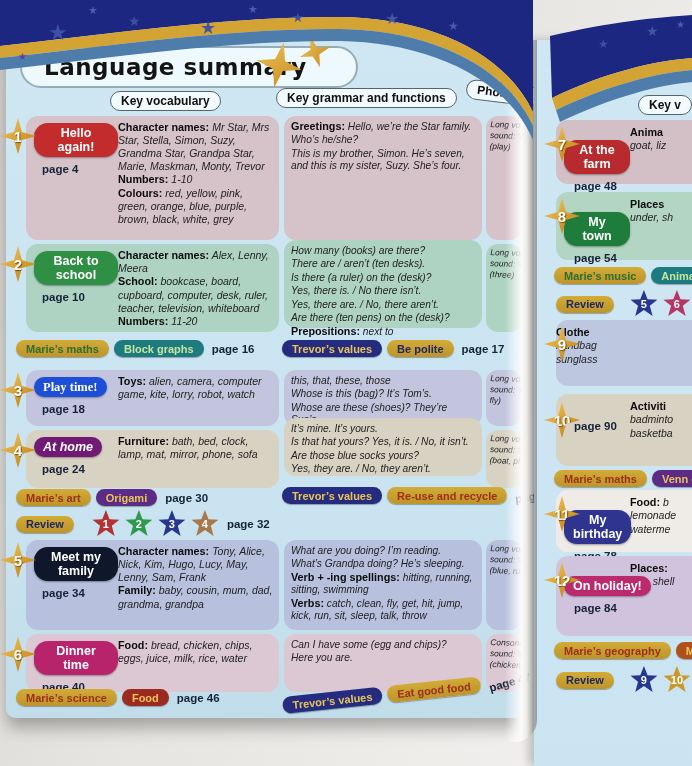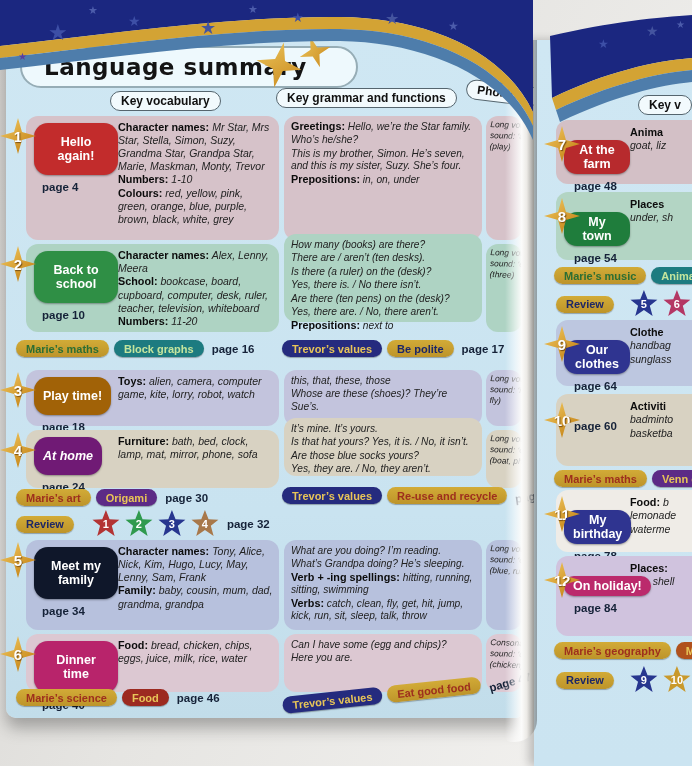--- a/index.html
+++ b/index.html
@@ -47,21 +47,21 @@
   .main-cell{left:20px;width:253px;display:flex;}
   .gram-cell{left:278px;width:198px;padding:4px 5px 21px 7px;}
   .phon-cell{left:480px;width:36px;overflow:hidden;padding:4px 0 0 4px;}
   .unit-col{width:92px;flex-shrink:0;padding:7px 0 0 6px;position:relative;box-sizing:border-box;}
   .vocab{flex:1;padding:5px 4px 3px 0;}
   .ln{font-size:10.5px;line-height:1.24;color:#222;}
   .gram-cell .ln{font-size:10.2px;line-height:1.22;}
   .ln b{font-style:normal;font-weight:bold;color:#0c0c0c;font-size:10.8px;}
   .ln i{font-style:italic;}
   .upill{
-    display:inline-block;max-width:84px;border-radius:14px;padding:12px 9px;margin-left:2px;
+    display:inline-block;max-width:84px;border-radius:14px;padding:3px 9px;margin-left:2px;
     color:#fff;font-weight:bold;font-size:12.5px;line-height:1.12;text-align:center;
     box-shadow:0 1px 2px rgba(0,0,0,.35);
   }
   .upage{margin-top:6px;padding-left:10px;font-weight:bold;font-size:11.5px;color:#152238;}
   .phon-inner{width:58px;font-style:italic;font-size:8.4px;line-height:1.3;color:#222;transform:rotate(2deg);}
   
   .spark{
     position:absolute;width:36px;height:36px;z-index:4;
     clip-path:polygon(50% 0%,61% 39%,100% 50%,61% 61%,50% 100%,39% 61%,0% 50%,39% 39%);
     background:linear-gradient(140deg,#eec45c 10%,#c8881b 80%);
@@ -125,47 +125,46 @@
     <div class="vocab">
       <div class="ln"><b>Character names:</b><i> Mr Star, Mrs Star, Stella, Simon, Suzy, Grandma Star, Grandpa Star, Marie, Maskman, Monty, Trevor</i></div>
       <div class="ln"><b>Numbers:</b><i> 1-10</i></div>
       <div class="ln"><b>Colours:</b><i> red, yellow, pink, green, orange, blue, purple, brown, black, white, grey</i></div>
     </div>
   </div>
   <div class="cell gram-cell" style="top: 82px; height: 124px; background: rgb(214, 194, 201);">
     <div class="ln"><b>Greetings:</b><i> Hello, we’re the Star family.</i></div>
     <div class="ln"><b></b><i>Who’s he/she?</i></div>
     <div class="ln"><b></b><i>This is my brother, Simon. He’s seven, and this is my sister, Suzy. She’s four.</i></div>
-    <div class="ln"><b>Prepositions:</b><i> in, on, under</i></div>
   </div>
   <div class="cell phon-cell" style="top: 82px; height: 124px; background: rgb(214, 194, 201);">
     <div class="phon-inner">Long vowel sound: ‘ay’ (play)</div>
   </div>
 
   <div class="cell main-cell" style="top: 210px; height: 88px; background: rgb(174, 211, 195);">
     <div class="spark unit-spark">
         <span>2</span>
       </div>
     <div class="unit-col">
       <div class="upill" style="background: rgb(47, 143, 69);">Back to school</div>
       <div class="upage">page 10</div>
     </div>
     <div class="vocab">
       <div class="ln"><b>Character names:</b><i> Alex, Lenny, Meera</i></div>
       <div class="ln"><b>School:</b><i> bookcase, board, cupboard, computer, desk, ruler, teacher, television, whiteboard</i></div>
       <div class="ln"><b>Numbers:</b><i> 11-20</i></div>
     </div>
   </div>
-  <div class="cell gram-cell" style="top: 200px; height: 88px; background: rgb(174, 211, 195);">
+  <div class="cell gram-cell" style="top: 206px; height: 88px; background: rgb(174, 211, 195);">
     <div class="ln"><b></b><i>How many (books) are there?</i></div>
     <div class="ln"><b></b><i>There are / aren’t (ten desks).</i></div>
     <div class="ln"><b></b><i>Is there (a ruler) on the (desk)?</i></div>
     <div class="ln"><b></b><i>Yes, there is. / No there isn’t.</i></div>
+    <div class="ln"><b></b><i>Yes, there are. / No, there aren’t.</i></div>
     <div class="ln"><b></b><i>Are there (ten pens) on the (desk)?</i></div>
-    <div class="ln"><b></b><i>Yes, there are. / No, there aren’t.</i></div>
     <div class="ln"><b>Prepositions:</b><i> next to</i></div>
   </div>
   <div class="cell phon-cell" style="top: 210px; height: 88px; background: rgb(174, 211, 195);">
     <div class="phon-inner">Long vowel sound: ‘ee’ (three)</div>
   </div>
 
   <div class="badges" style="left:10px;top:306px;">
     <span class="bpill gold t-green">Marie’s maths</span>
     <span class="bpill teal">Block graphs</span>
     <span class="bpage">page 16</span>
@@ -174,29 +173,30 @@
     <span class="bpill navy">Trevor’s values</span>
     <span class="bpill gold t-navy">Be polite</span>
     <span class="bpage">page 17</span>
   </div>
 
   <div class="cell main-cell" style="top: 336px; height: 56px; background: rgb(195, 196, 221);">
     <div class="spark unit-spark">
         <span>3</span>
       </div>
     <div class="unit-col">
-      <div class="upill" style="background: #a16207;">Play time!</div>
+      <div class="upill" style="background: #1d4ed8; font-family: Liberation Serif, serif;">Play time!</div>
       <div class="upage">page 18</div>
     </div>
     <div class="vocab">
       <div class="ln"><b>Toys:</b><i> alien, camera, computer game, kite, lorry, robot, watch</i></div>
     </div>
   </div>
   <div class="cell gram-cell" style="top: 336px; height: 56px; background: rgb(195, 196, 221);">
     <div class="ln"><b></b><i>this, that, these, those</i></div>
+    <div class="ln"><b></b><i>Whose is this (bag)? It’s Tom’s.</i></div>
     <div class="ln"><b></b><i>Whose are these (shoes)? They’re Sue’s.</i></div>
   </div>
   <div class="cell phon-cell" style="top: 336px; height: 56px; background: rgb(195, 196, 221);">
     <div class="phon-inner">Long vowel sound: ‘i’ (five, fly)</div>
   </div>
 
   <div class="cell main-cell" style="top: 396px; height: 58px; background: rgb(216, 210, 194);">
     <div class="spark unit-spark">
         <span>4</span>
       </div>
@@ -349,37 +349,33 @@
     <span class="rstar" style="background: rgb(180, 55, 100);">
         <span style="color: rgb(255, 255, 255);">6</span>
       </span>
 
   </div>
 
   <div class="rcell" style="top: 280px; height: 66px; background: rgb(189, 199, 224);">
     <div class="spark rspark" style="top:6px;">
         <span>9</span>
       </div>
-    <div class="r-unit-col">
-      <div class="rpill" style="max-width: 92px; background: rgb(47, 52, 144);">Our clothes</div>
-      <div class="upage">page 64</div>
-    </div>
     <div class="rvocab">
       <div class="ln"><b>Clothe</b><i></i></div>
       <div class="ln"><b></b><i>handbag</i></div>
       <div class="ln"><b></b><i>sunglass</i></div>
     </div>
   </div>
 
   <div class="rcell" style="top: 354px; height: 72px; background: rgb(216, 210, 194);">
     <div class="spark rspark" style="top:8px;">
         <span>10</span>
       </div>
     <div class="r-unit-col">
-      <div class="upage">page 60</div>
+      <div class="upage">page 90</div>
     </div>
     <div class="rvocab">
       <div class="ln"><b>Activiti</b><i></i></div>
       <div class="ln"><b></b><i>badminto</i></div>
       <div class="ln"><b></b><i>basketba</i></div>
     </div>
   </div>
 
   <div class="badges" style="left:20px;top:430px;">
     <span class="bpill gold t-red">Marie’s maths</span>

